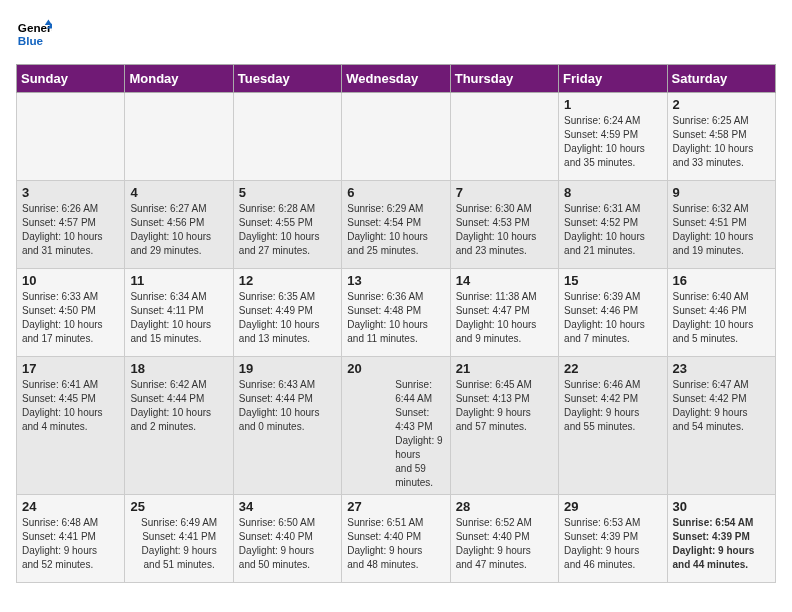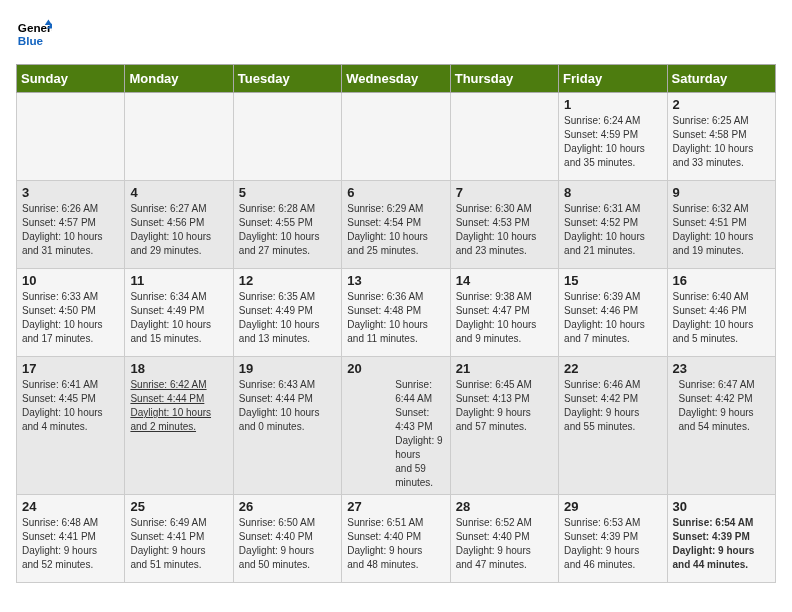--- a/index.html
+++ b/index.html
@@ -36,21 +36,21 @@
     .location {
       font-size: 16px;
       color: #444;
     }
     table {
       width: 100%;
       border-collapse: collapse;
       table-layout: fixed;
     }
     thead tr th {
-      background: #4d7c0f;
+      background: #701a75;
       color: #fff;
       font-size: 13px;
       font-weight: bold;
       padding: 6px 4px;
       text-align: left;
       border: 1px solid #aaa;
     }
     tbody tr td {
       border: 1px solid #ccc;
       vertical-align: top;
@@ -187,41 +187,41 @@
         <td>
           <span class="day-num">10</span>
           <div class="day-info" style="white-space: pre-line;">Sunrise: 6:33 AM
 Sunset: 4:50 PM
 Daylight: 10 hours
 and 17 minutes.</div>
         </td>
         <td>
           <span class="day-num">11</span>
           <div class="day-info" style="white-space: pre-line;">Sunrise: 6:34 AM
-Sunset: 4:49 PM
+Sunset: 4:11 PM
 Daylight: 10 hours
 and 15 minutes.</div>
         </td>
         <td>
           <span class="day-num">12</span>
           <div class="day-info" style="white-space: pre-line;">Sunrise: 6:35 AM
 Sunset: 4:49 PM
 Daylight: 10 hours
 and 13 minutes.</div>
         </td>
         <td>
           <span class="day-num">13</span>
           <div class="day-info" style="white-space: pre-line;">Sunrise: 6:36 AM
 Sunset: 4:48 PM
 Daylight: 10 hours
 and 11 minutes.</div>
         </td>
         <td>
           <span class="day-num">14</span>
-          <div class="day-info" style="white-space: pre-line;">Sunrise: 9:38 AM
+          <div class="day-info" style="white-space: pre-line;">Sunrise: 11:38 AM
 Sunset: 4:47 PM
 Daylight: 10 hours
 and 9 minutes.</div>
         </td>
         <td>
           <span class="day-num">15</span>
           <div class="day-info" style="white-space: pre-line;">Sunrise: 6:39 AM
 Sunset: 4:46 PM
 Daylight: 10 hours
 and 7 minutes.</div>
@@ -237,21 +237,21 @@
       <tr>
         <td>
           <span class="day-num">17</span>
           <div class="day-info" style="white-space: pre-line;">Sunrise: 6:41 AM
 Sunset: 4:45 PM
 Daylight: 10 hours
 and 4 minutes.</div>
         </td>
         <td>
           <span class="day-num">18</span>
-          <div class="day-info" style="white-space: pre-line; text-decoration: underline;">Sunrise: 6:42 AM
+          <div class="day-info" style="white-space: pre-line;">Sunrise: 6:42 AM
 Sunset: 4:44 PM
 Daylight: 10 hours
 and 2 minutes.</div>
         </td>
         <td>
           <span class="day-num">19</span>
           <div class="day-info" style="white-space: pre-line;">Sunrise: 6:43 AM
 Sunset: 4:44 PM
 Daylight: 10 hours
 and 0 minutes.</div>
@@ -272,43 +272,43 @@
         </td>
         <td>
           <span class="day-num">22</span>
           <div class="day-info" style="white-space: pre-line;">Sunrise: 6:46 AM
 Sunset: 4:42 PM
 Daylight: 9 hours
 and 55 minutes.</div>
         </td>
         <td>
           <span class="day-num">23</span>
-          <div class="day-info" style="white-space: pre-line; margin-left: 6px;">Sunrise: 6:47 AM
+          <div class="day-info" style="white-space: pre-line;">Sunrise: 6:47 AM
 Sunset: 4:42 PM
 Daylight: 9 hours
 and 54 minutes.</div>
         </td>
       </tr>
       <tr>
         <td>
           <span class="day-num">24</span>
           <div class="day-info" style="white-space: pre-line;">Sunrise: 6:48 AM
 Sunset: 4:41 PM
 Daylight: 9 hours
 and 52 minutes.</div>
         </td>
         <td>
           <span class="day-num">25</span>
-          <div class="day-info" style="white-space: pre-line;">Sunrise: 6:49 AM
+          <div class="day-info" style="white-space: pre-line; text-align: center;">Sunrise: 6:49 AM
 Sunset: 4:41 PM
 Daylight: 9 hours
 and 51 minutes.</div>
         </td>
         <td>
-          <span class="day-num">26</span>
+          <span class="day-num">34</span>
           <div class="day-info" style="white-space: pre-line;">Sunrise: 6:50 AM
 Sunset: 4:40 PM
 Daylight: 9 hours
 and 50 minutes.</div>
         </td>
         <td>
           <span class="day-num">27</span>
           <div class="day-info" style="white-space: pre-line;">Sunrise: 6:51 AM
 Sunset: 4:40 PM
 Daylight: 9 hours

